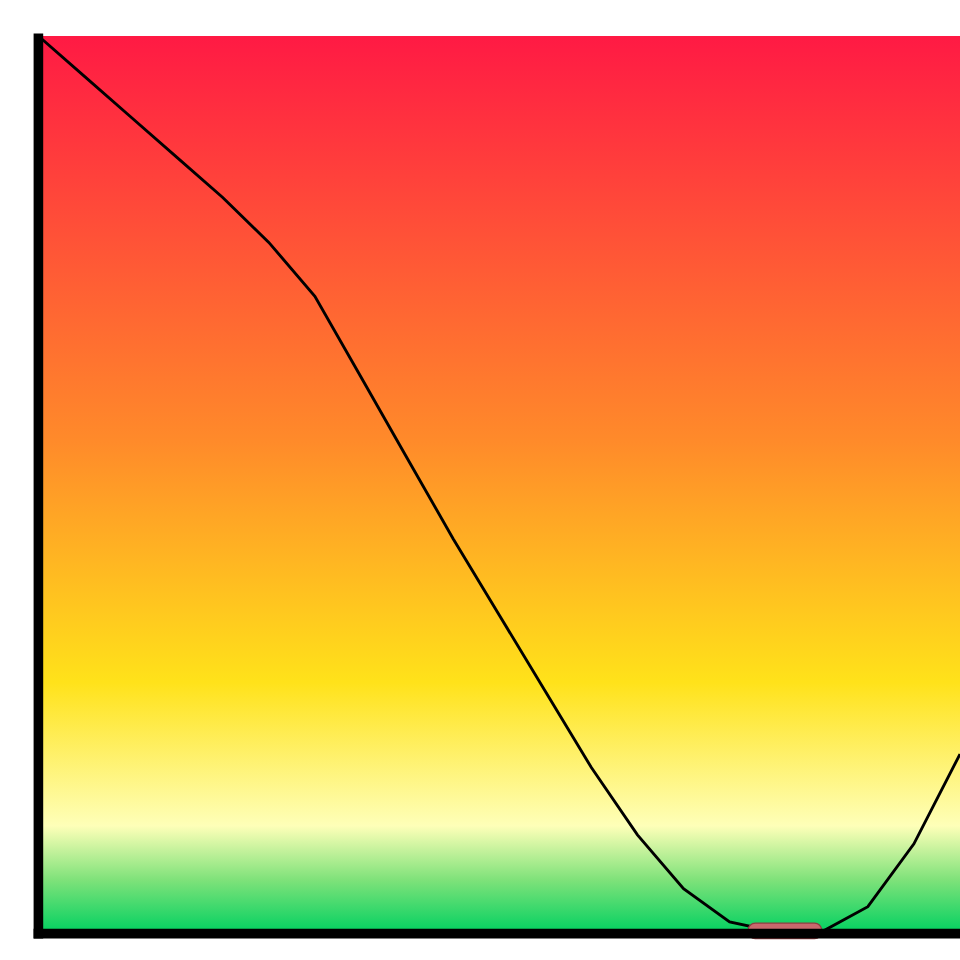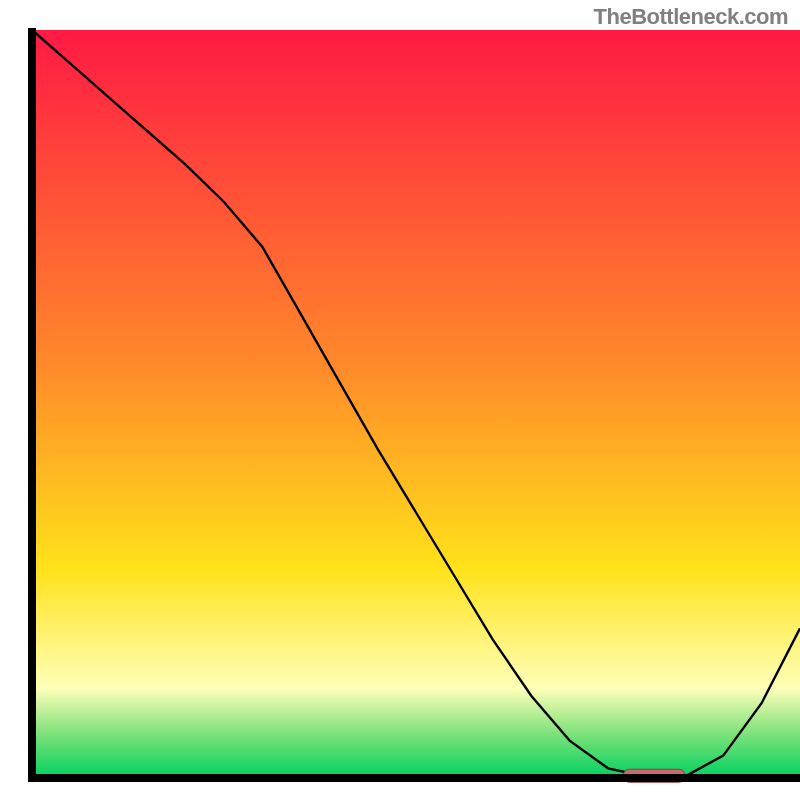--- a/index.html
+++ b/index.html
@@ -26,21 +26,20 @@
     letter-spacing: -0.5px;
   }
   svg {
     display: block;
   }
 </style>
 </head>
 <body>
 
 <div class="wrap">
-  <div class="attribution">TheBottleneck.com</div>
 
   <svg id="chart-svg" width="800" height="800" viewBox="0 0 800 800">
     <defs>
       <linearGradient id="bg-grad" x1="0" y1="0" x2="0" y2="1">
         <stop id="g0" offset="0%" stop-color="#ff1a44"></stop>
         <stop id="g1" offset="45%" stop-color="#ff8a2a"></stop>
         <stop id="g2" offset="72%" stop-color="#ffe21a"></stop>
         <stop id="g3" offset="88%" stop-color="#feffb8"></stop>
         <stop id="g4" offset="94%" stop-color="#7fe27a"></stop>
         <stop id="g5" offset="100%" stop-color="#00d060"></stop>

